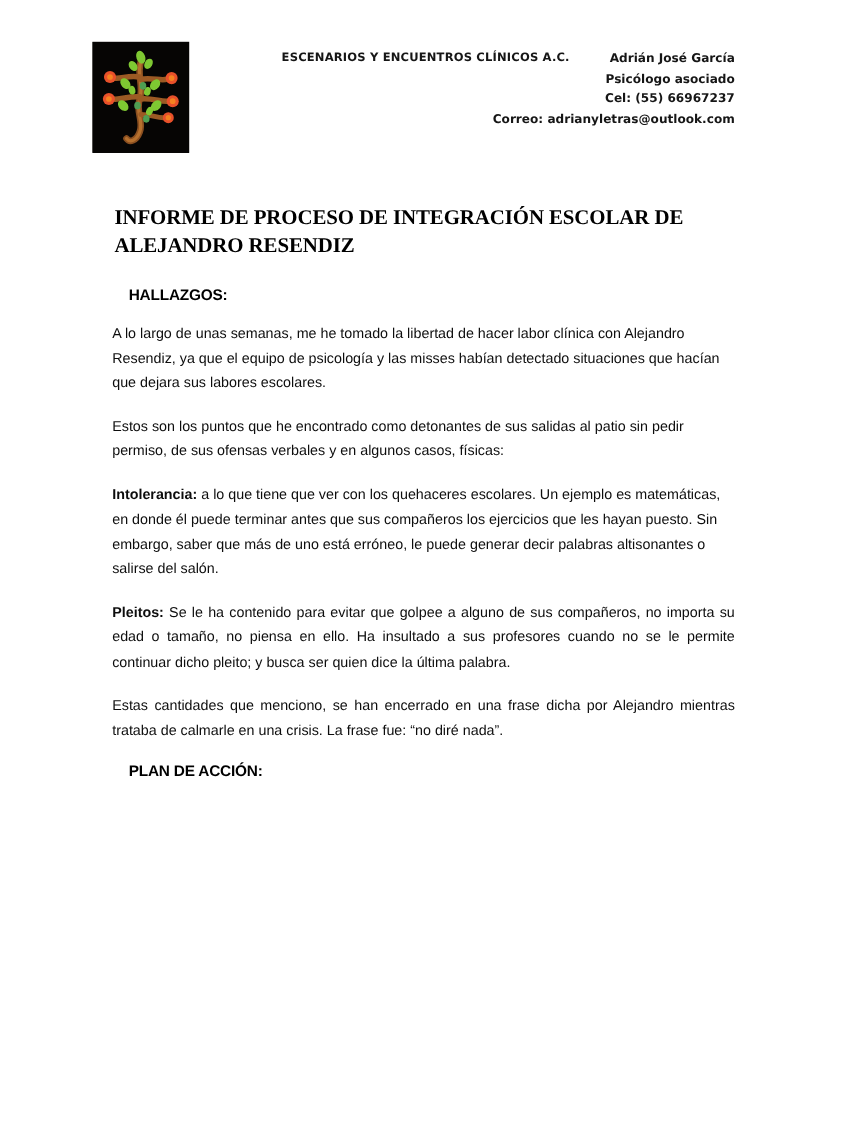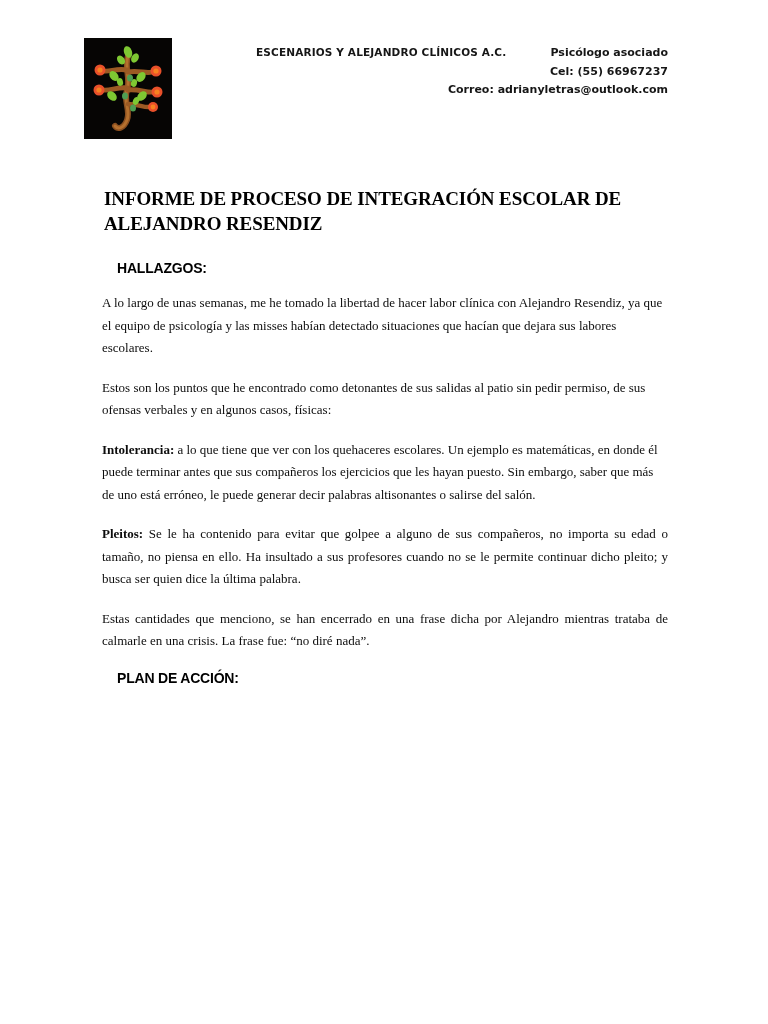--- a/index.html
+++ b/index.html
@@ -100,21 +100,21 @@
 
   .section-heading {
     font-family: "Liberation Sans", sans-serif;
     font-size: 14px;
     font-weight: bold;
     letter-spacing: -0.2px;
     margin: 0 0 16px 15px;
   }
 
   p.body-text {
-    font-family: Liberation Serif, serif;
+    font-family: Liberation Sans, sans-serif;
     font-size: 13px;
     line-height: 22.5px;
     margin: 0 0 17px 0;
     text-align: left;
     color: #0d0d0d;
     -moz-font-feature-settings: normal;
   }
 
   p.justify {
     text-align: justify;
@@ -183,23 +183,24 @@
         <g fill="#f58220">
           <circle cx="16" cy="32" r="2.6"></circle>
           <circle cx="72" cy="33" r="2.6"></circle>
           <circle cx="15" cy="52" r="2.6"></circle>
           <circle cx="73" cy="54" r="2.6"></circle>
           <circle cx="69" cy="69" r="2.4"></circle>
         </g>
       </svg>
     </div>
 
-    <div class="org-name">ESCENARIOS Y ALEJANDRO CLÍNICOS A.C.</div>
+    <div class="org-name">ESCENARIOS Y ENCUENTROS CLÍNICOS A.C.</div>
 
     <div class="contact-block">
+      <div>Adrián José García</div>
       <div>Psicólogo asociado</div>
       <div>Cel: (55) 66967237</div>
       <div>Correo: adrianyletras@outlook.com</div>
     </div>
   </div>
 
   <div class="content">
 
     <div class="doc-title">
       <span>INFORME DE PROCESO DE INTEGRACIÓN ESCOLAR DE</span><br>

